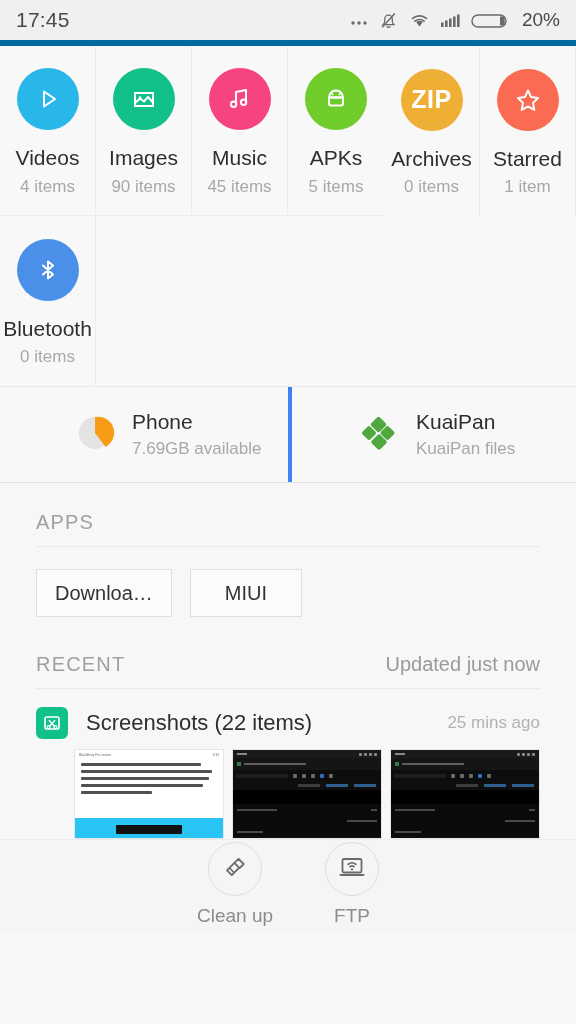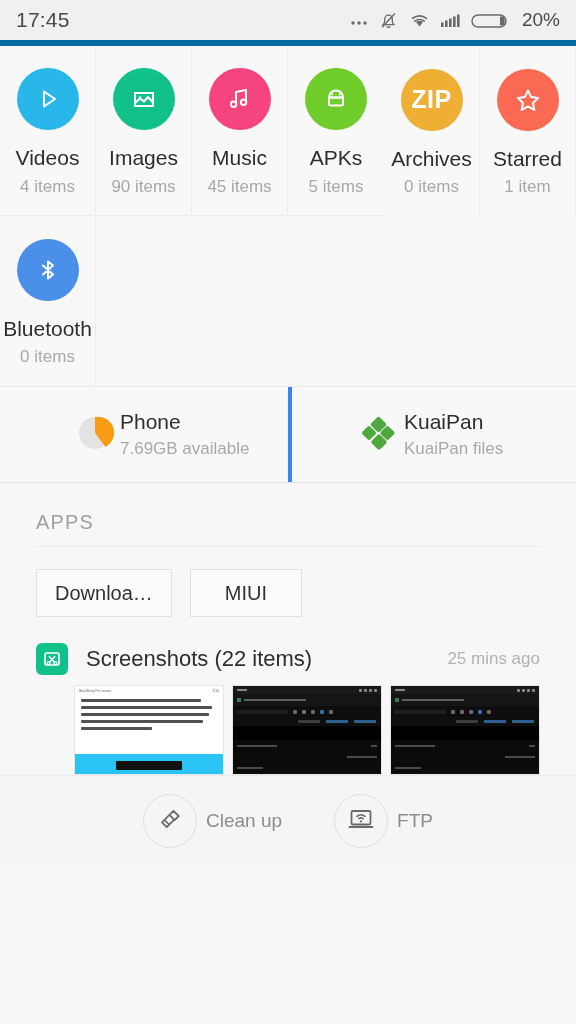--- a/index.html
+++ b/index.html
@@ -76,21 +76,21 @@
 
   
   .storage {
     flex: 0 0 97px;
     background: #f8f8f8;
     border-top: 1px solid #e8e8e8;
     border-bottom: 1px solid #e4e4e4;
     display: grid; grid-template-columns: 1fr 1fr;
   }
   .store {
-    display: flex; align-items: center; gap: 4px;
+    display: flex; align-items: center; gap: 16px;
     padding-left: 74px;
     cursor: pointer;
   }
   .store + .store { border-left: 4px solid #3b82f6; padding-left: 68px; }
   .store-txt { display: flex; flex-direction: column; }
   .store-name { font-size: 21px; color: #2e2e2e; }
   .store-sub { font-size: 17px; color: #a8a8a8; margin-top: 5px; }
 
   
   .section { background: #f7f7f7; padding: 0 36px; }
@@ -168,21 +168,21 @@
   
   .bottombar {
     margin-top: auto;
     flex: 0 0 94px;
     background: #f5f5f5;
     border-top: 1px solid #ececec;
     display: flex; align-items: center; justify-content: center; gap: 52px;
     padding-bottom: 4px;
   }
   .bb {
-    display: flex; flex-direction: row; align-items: center; gap: 9px;
+    display: flex; flex-direction: column; align-items: center; gap: 9px;
     cursor: pointer;
   }
   .bb-circle {
     width: 54px; height: 54px; border-radius: 50%;
     border: 1px solid #dedede;
     display: flex; align-items: center; justify-content: center;
   }
   .bb-label { font-size: 19px; color: #8c8c8c; }
 </style>
 </head>
@@ -348,20 +348,24 @@
     <div class="sec-head">
       <span class="sec-title">APPS</span>
     </div>
     <div class="chips">
       <div class="chip">Downloa…</div>
       <div class="chip">MIUI</div>
     </div>
   </div>
 
   <div class="section">
+    <div class="sec-head">
+      <span class="sec-title">RECENT</span>
+      <span class="sec-aside">Updated just now</span>
+    </div>
 
     <div class="recent-row">
       <span class="rec-folder">
         <svg width="20" height="20" viewBox="0 0 20 20">
           <rect x="3" y="4" width="14" height="12" rx="1.5" fill="none" stroke="#fff" stroke-width="1.6"></rect>
           <path d="M7.2 7.5l5.6 6M12.8 7.5l-5.6 6" stroke="#fff" stroke-width="1.4" stroke-linecap="round"></path>
           <circle cx="6.7" cy="14" r="1.5" fill="none" stroke="#fff" stroke-width="1.2"></circle>
           <circle cx="13.3" cy="14" r="1.5" fill="none" stroke="#fff" stroke-width="1.2"></circle>
         </svg>
       </span>

